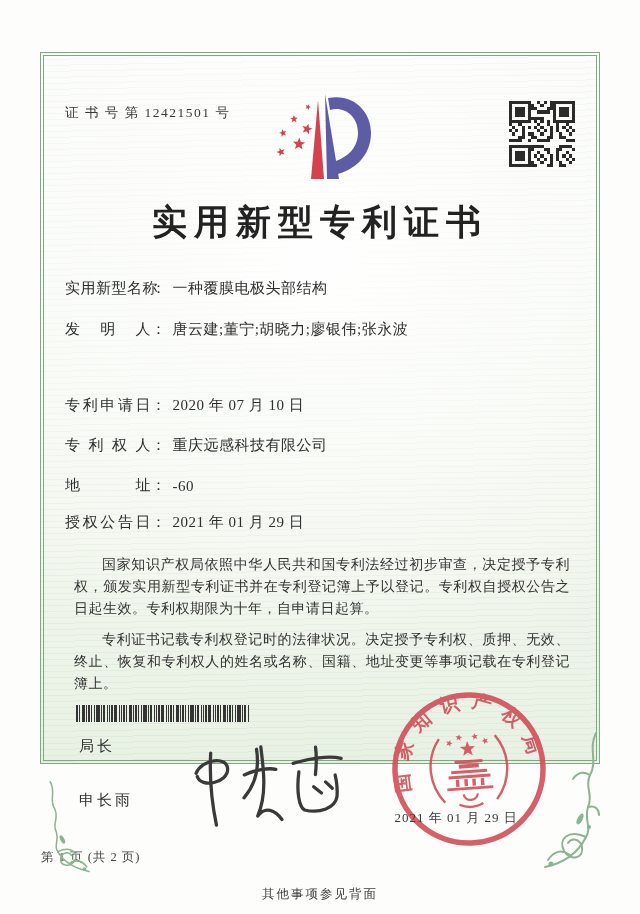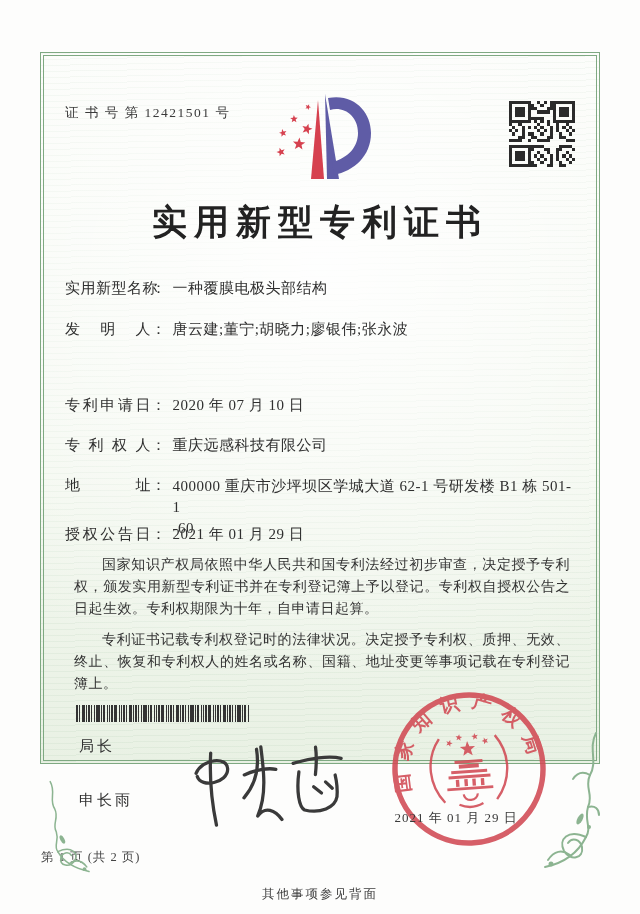--- a/index.html
+++ b/index.html
@@ -294,23 +294,23 @@
     <div class="abs frow" style="top:267px">
       <span class="flabel">发明人</span><span class="fcolon">：</span><span class="fvalue">唐云建;董宁;胡晓力;廖银伟;张永波</span>
     </div>
     <div class="abs frow" style="top:343px">
       <span class="flabel">专利申请日</span><span class="fcolon">：</span><span class="fvalue">2020 年 07 月 10 日</span>
     </div>
     <div class="abs frow" style="top:383px">
       <span class="flabel">专利权人</span><span class="fcolon">：</span><span class="fvalue">重庆远感科技有限公司</span>
     </div>
     <div class="abs frow" style="top:423px">
-      <span class="flabel">地址</span><span class="fcolon">：</span><span class="fvalue-block"><span>400000 重庆市沙坪坝区学城大道 62-1 号研发楼 B1 栋 501-1</span><span>-60</span></span>
-    </div>
-    <div class="abs frow" style="top:472px">
+      <span class="flabel">地址</span><span class="fcolon">：</span><span class="fvalue-block"><span>-60</span></span>
+    </div>
+    <div class="abs frow" style="top:460px">
       <span class="flabel">授权公告日</span><span class="fcolon">：</span><span class="fvalue">2021 年 01 月 29 日</span>
     </div>
 
     <div class="abs body-text">
       <p>国家知识产权局依照中华人民共和国专利法经过初步审查，决定授予专利权，颁发实用新型专利证书并在专利登记簿上予以登记。专利权自授权公告之日起生效。专利权期限为十年，自申请日起算。</p>
       <p>专利证书记载专利权登记时的法律状况。决定授予专利权、质押、无效、终止、恢复和专利权人的姓名或名称、国籍、地址变更等事项记载在专利登记簿上。</p>
     </div>
 
     <svg class="abs barcode" viewBox="0 0 175 17" preserveAspectRatio="none" id="barcode-svg">
         <rect x="0" y="0" width="2" height="17" fill="#333"></rect>

